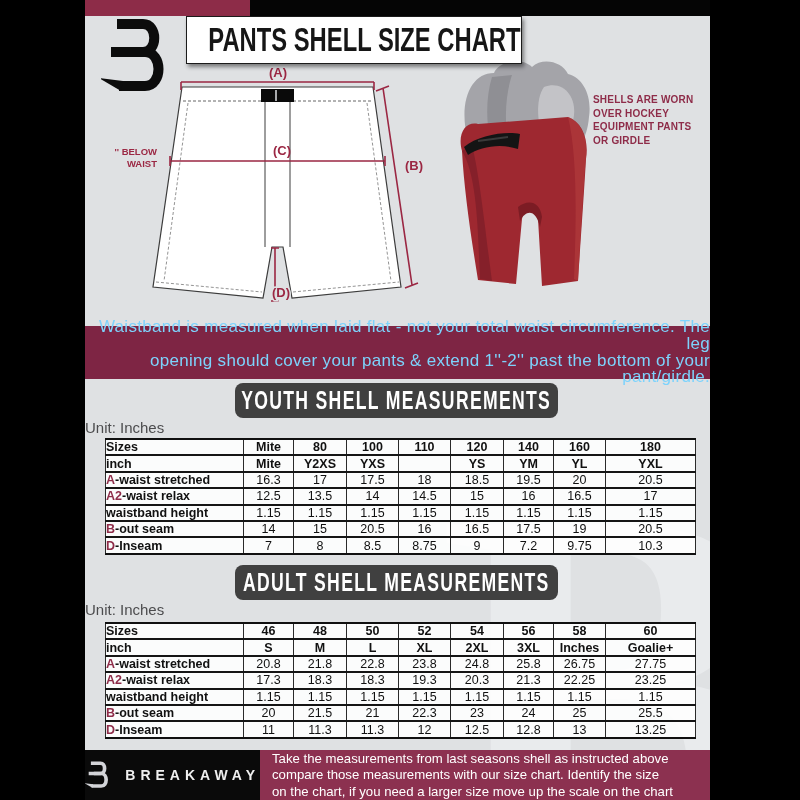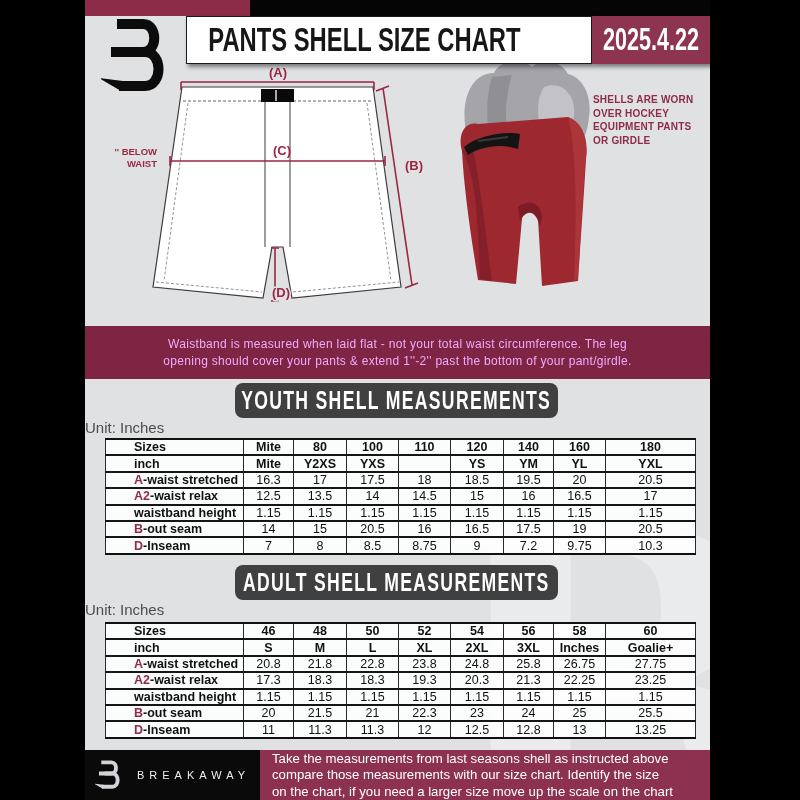--- a/index.html
+++ b/index.html
@@ -14,21 +14,21 @@
   .watermark{
     position:absolute;right:-75px;bottom:-150px;z-index:0;
     font-size:520px;font-weight:bold;color:#e9ebed;line-height:1;
     font-family:"Liberation Serif",serif;pointer-events:none;
   }
   
   .top-maroon{position:absolute;left:0;top:0;width:165px;height:16px;background:#8d2c48;z-index:2;}
   .top-black{position:absolute;left:165px;top:0;width:460px;height:16px;background:#050505;z-index:2;}
   .logo-box{position:absolute;left:16px;top:14px;width:66px;height:84px;z-index:2;}
   .title-box{
-    position:absolute;left:101px;top:16px;width:406px;height:48px;background:#fff;
+    position:absolute;left:101px;top:16px;width:336px;height:48px;background:#fff;
     border:1px solid #1b1b1b;box-sizing:border-box;z-index:3;
     display:flex;align-items:center;box-shadow:2px 3px 4px rgba(0,0,0,.45);
   }
   .title-box .t{
     display:inline-block;transform:scale(.82,1.12);transform-origin:left center;
     font-size:29px;font-weight:bold;color:#161616;white-space:nowrap;padding-left:26px;letter-spacing:0px;
   }
   .date-box{
     position:absolute;left:507px;top:16px;width:118px;height:48px;background:#8d3550;z-index:3;
     display:flex;align-items:center;justify-content:center;box-shadow:2px 3px 4px rgba(0,0,0,.45);
@@ -41,21 +41,21 @@
   .pants-photo{position:absolute;left:363px;top:57px;z-index:1;}
   .photo-caption{
     position:absolute;left:508px;top:93px;width:122px;z-index:2;
     color:#8e2c49;font-weight:bold;font-size:10px;line-height:13.5px;letter-spacing:.2px;
   }
   
   .info-banner{
     position:absolute;left:0;top:326px;width:625px;height:53px;background:#7e2544;z-index:2;
     display:flex;flex-direction:column;justify-content:center;text-align:center;
   }
-  .info-banner div{color:#f0abfc;font-size:12px;line-height:16.8px;letter-spacing:.3px;}
+  .info-banner div{color:#7dd3fc;font-size:17px;line-height:16.8px;letter-spacing:.3px;text-align:right;}
   
   .section-banner{
     position:absolute;left:150px;width:323px;height:35px;background:#404040;border-radius:8px;z-index:2;
     display:flex;align-items:center;justify-content:center;
   }
   .section-banner .t{
     display:inline-block;transform:scale(.88,1.32);font-size:20px;font-weight:bold;color:#fff;
     letter-spacing:1.5px;white-space:nowrap;
   }
   .unit{
@@ -68,27 +68,27 @@
     background:rgba(255,255,255,.88);
     border-top:2.5px solid #101010;border-bottom:2.5px solid #101010;
     border-left:1px solid #2a2a2a;border-right:1px solid #2a2a2a;
   }
   .size-table td,.size-table th{
     border-left:1px solid #2a2a2a;border-top:2px solid #151515;
     font-size:12.5px;color:#111;text-align:center;height:14.4px;padding:0;
     font-weight:normal;white-space:nowrap;overflow:hidden;
   }
   .size-table tr:first-child td,.size-table tr:first-child th{border-top:none;}
-  .size-table th.lbl{text-align:left;padding-left:28px;font-weight:bold;}
+  .size-table th.lbl{text-align:left;font-weight:bold;}
   .size-table tr.hdr td{font-weight:bold;}
   .size-table .pfx{color:#8e2c49;}
   
   .footer{position:absolute;left:0;top:750px;width:625px;height:50px;z-index:2;display:flex;}
   .footer-brand{width:175px;height:50px;background:#0a0a0a;display:flex;align-items:center;justify-content:center;gap:8px;}
-  .footer-brand .brand-name{color:#efefef;font-size:11px;font-weight:normal;letter-spacing:5px;white-space:nowrap;margin-left:8px;}
+  .footer-brand .brand-name{color:#efefef;font-size:14px;font-weight:bold;letter-spacing:5px;white-space:nowrap;margin-left:8px;}
   .footer-note{
     flex:1;background:#8c3150;color:#fff;font-size:13.2px;line-height:16.4px;
     padding:1px 0 0 12px;display:flex;flex-direction:column;justify-content:center;
   }
   .mfill{fill:#9b2743;}
   .mstroke{stroke:#9b2743;fill:none;}
 </style>
 </head>
 <body>
 
@@ -101,23 +101,20 @@
   <div class="logo-box">
     <svg width="66" height="84" viewBox="0 0 66 84">
       <path d="M16,10 H42 C57,10 57,38 42,38 H24" fill="none" stroke="#0c0c0c" stroke-width="10"></path>
       <path d="M10,38 H44 C62,38 62,72 44,72 H18" fill="none" stroke="#0c0c0c" stroke-width="10"></path>
       <path d="M20,77 L-2,64 L22,67 Z" fill="#0c0c0c"></path>
     </svg>
   </div>
 
   <div class="title-box">
     <span class="t">PANTS SHELL SIZE CHART</span>
-  </div>
-  <div class="date-box">
-    <span class="t">2025.4.22</span>
   </div>
 
   <svg class="diagram" width="330" height="250" viewBox="0 0 330 250">
 
     <path d="M67,21 L258,21 L286,221 L177,232 L168,181 L157,181 L148,232 L38,221 Z" fill="#ffffff" stroke="#3c3c3c" stroke-width="1.2"></path>
 
     <path d="M68,35 L257,35" stroke="#666" stroke-width="1" stroke-dasharray="3,2" fill="none"></path>
     <path d="M73,37 L49,215" stroke="#777" stroke-width="0.8" stroke-dasharray="3,2" fill="none"></path>
     <path d="M252,37 L276,215" stroke="#777" stroke-width="0.8" stroke-dasharray="3,2" fill="none"></path>
     <path d="M41,216 L147,226" stroke="#777" stroke-width="0.8" stroke-dasharray="3,2" fill="none"></path>

